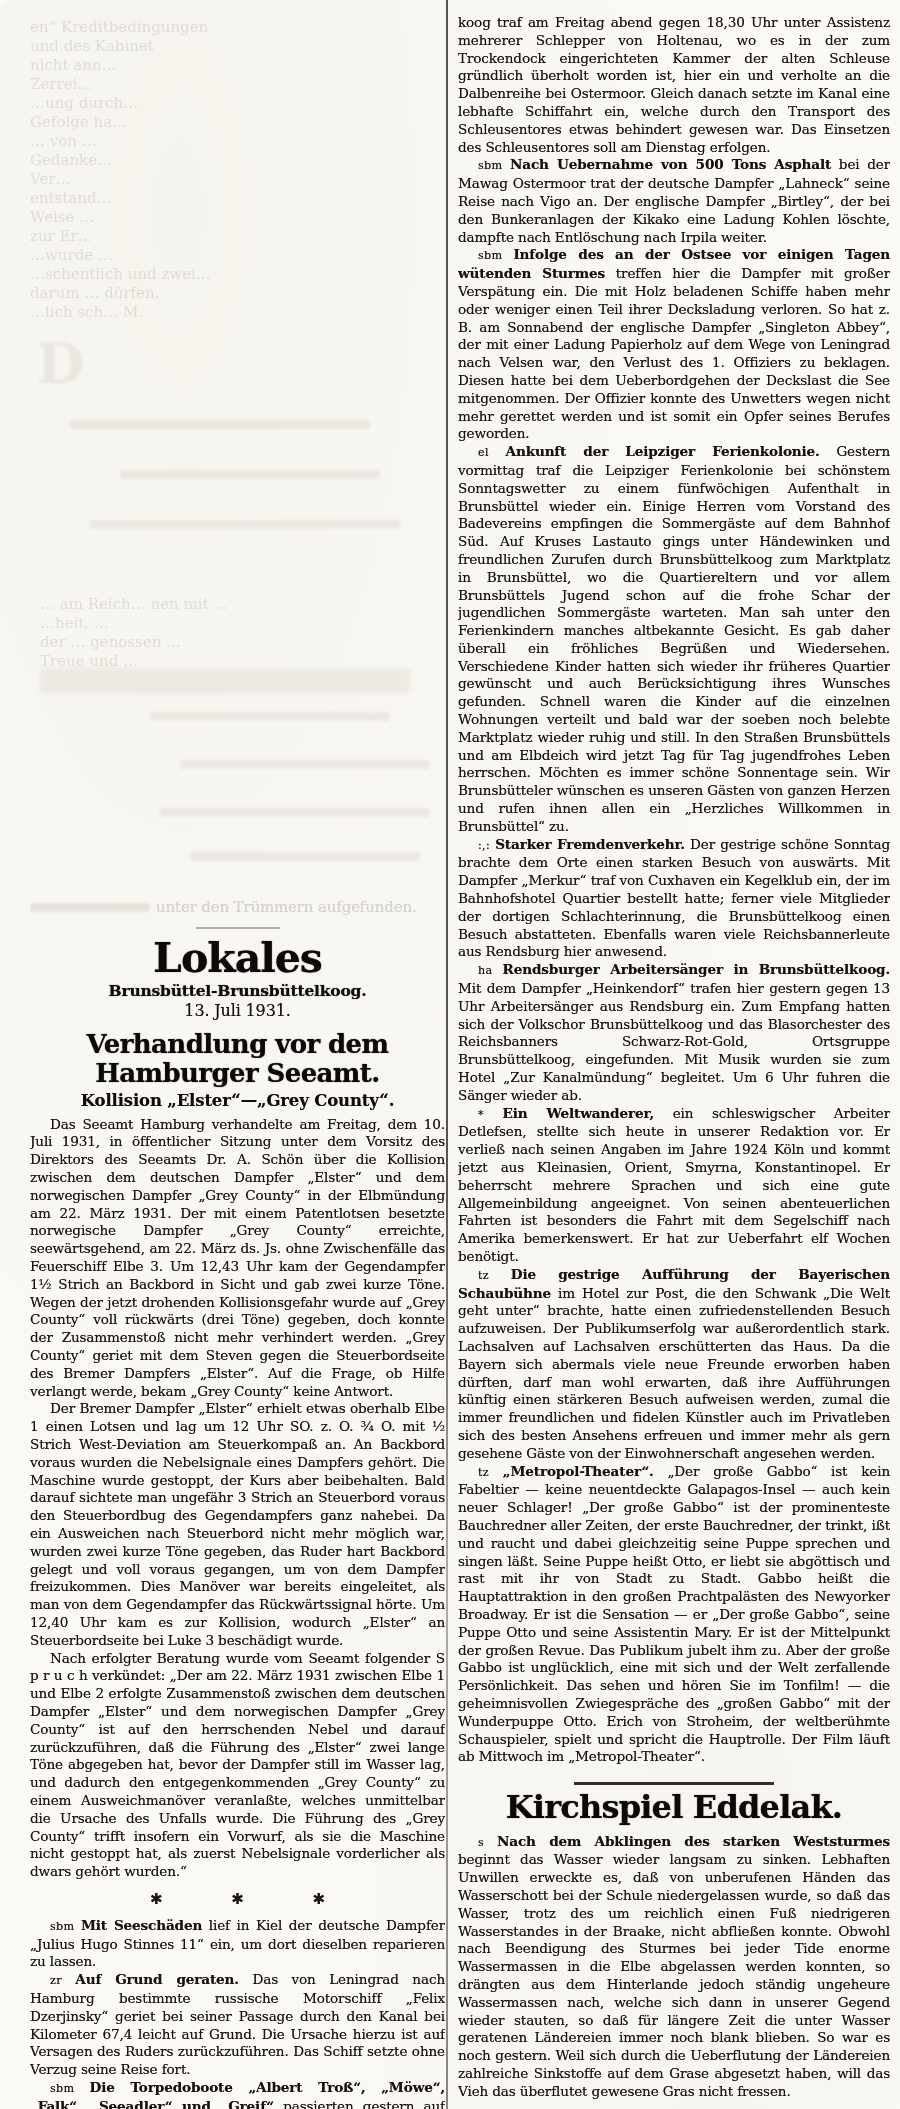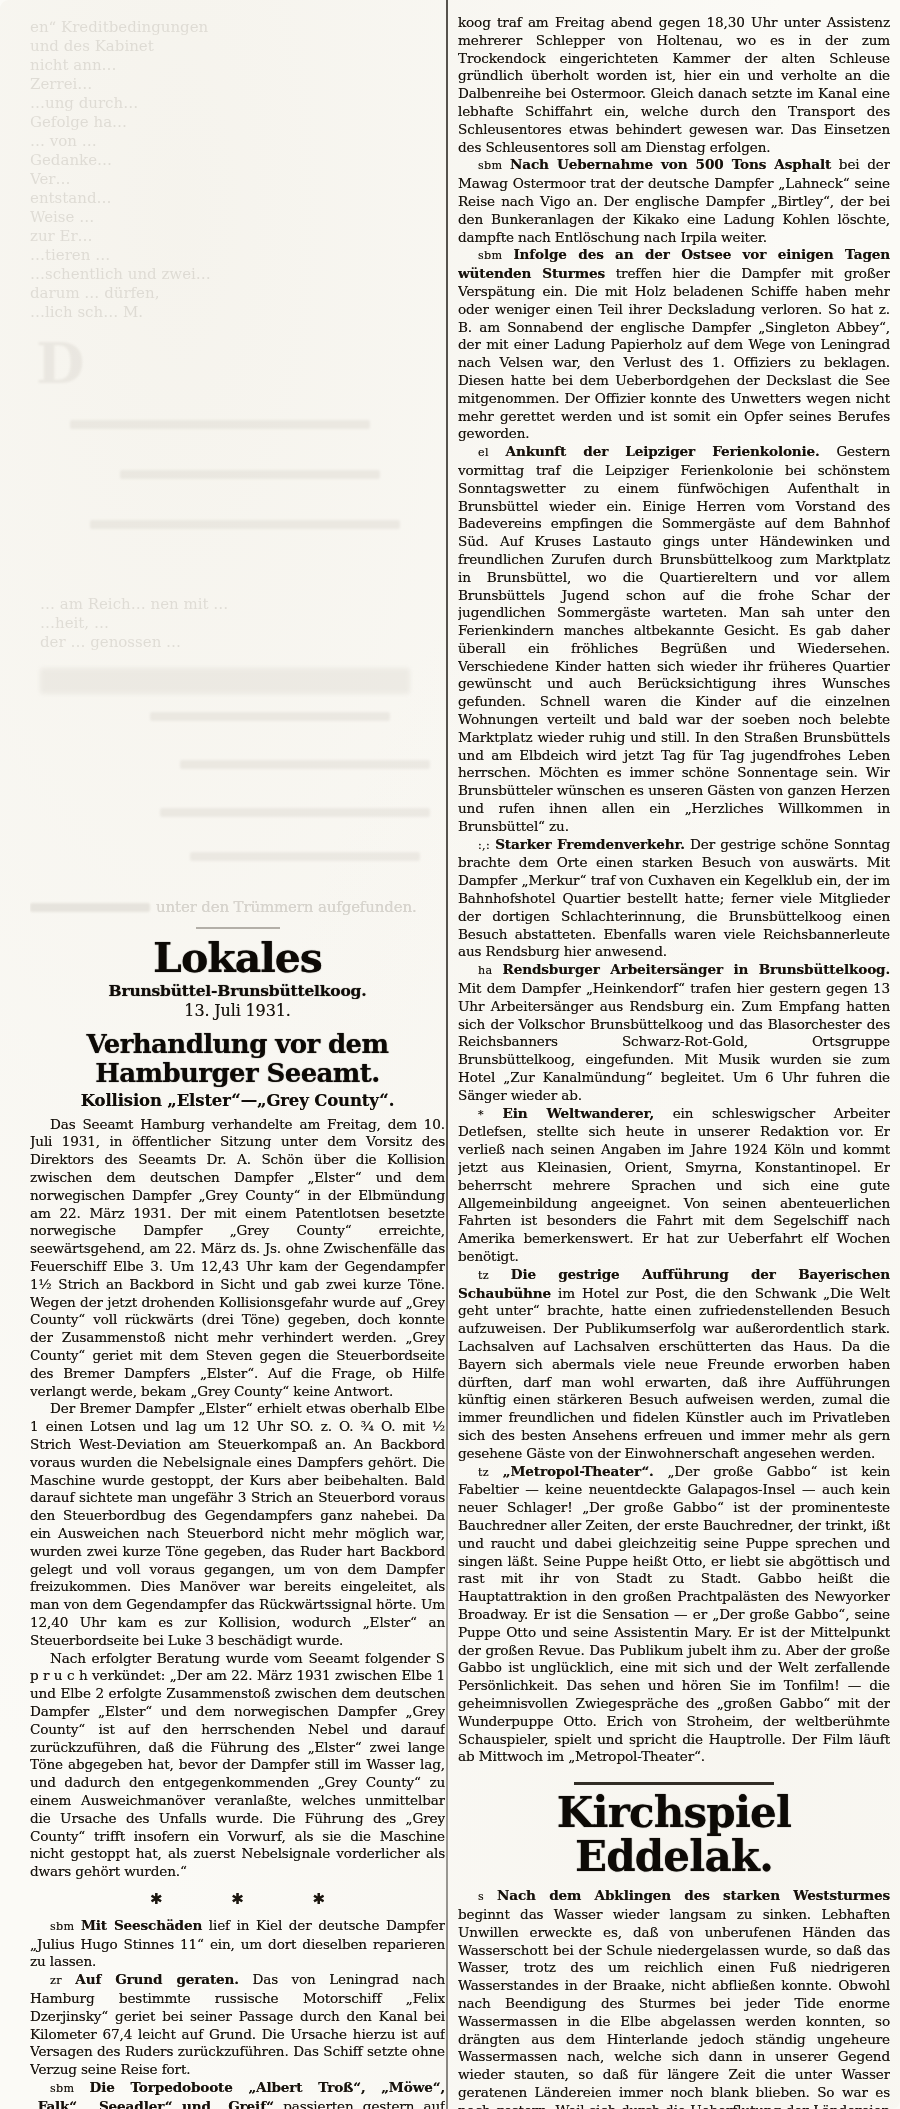--- a/index.html
+++ b/index.html
@@ -28,21 +28,21 @@
   
   .rule-small{width:84px;height:2px;background:#6b6burn;background:#7a756c;margin:10px auto 8px auto;opacity:.55;}
   .sec-title{font-size:41px;font-weight:bold;text-align:center;line-height:1.05;color:#0d0a06;
     letter-spacing:-1px;text-shadow:0 0 1px rgba(13,10,6,.8);margin:0;}
   .sec-sub{font-size:15.5px;font-weight:bold;text-align:center;color:#100c08;margin:2px 0 0 0;
     letter-spacing:-.2px;text-shadow:0 0 1px rgba(13,10,6,.7);}
   .sec-date{font-size:16px;text-align:center;color:#17120c;margin:2px 0 10px 0;}
   .headline{font-size:26px;font-weight:bold;text-align:center;line-height:1.12;color:#0d0a06;
     letter-spacing:-.6px;text-shadow:0 0 1px rgba(13,10,6,.8);margin:0 0 4px 0;}
   .subheadline{font-size:16.5px;font-weight:bold;text-align:center;color:#100c08;margin:0 0 6px 0;}
-  .sec2-title{font-size:42px;font-weight:bold;text-align:center;line-height:1.05;color:#0d0a06;
+  .sec2-title{font-size:32px;font-weight:bold;text-align:center;line-height:1.05;color:#0d0a06;
     letter-spacing:-.8px;text-shadow:0 0 1px rgba(13,10,6,.8);margin:6px 0 8px 0;}
   .dateline{font-size:15.5px;font-weight:bold;text-align:right;padding-right:70px;margin:0 0 6px 0;color:#141008;}
   .rule-heavy{width:200px;height:3px;background:#1c1710;margin:16px auto 4px auto;opacity:.9;}
   .asterisk-divider{text-align:center;font-size:15px;color:#1c1710;word-spacing:64px;
     margin:10px 0 8px 0;letter-spacing:0;}
   
   .ghost{color:#8d867b;opacity:.22;filter:blur(.4px);font-size:15px;line-height:19px;
     white-space:nowrap;overflow:hidden;}
   .ghost-bar{height:9px;background:#a49c8f;opacity:.14;filter:blur(1.2px);border-radius:2px;}
   .ghost-initial{position:absolute;font-size:56px;font-weight:bold;color:#9a9286;opacity:.13;
@@ -79,21 +79,21 @@
         <div class="ghost">Gedanke…</div>
 
         <div class="ghost">Ver…</div>
 
         <div class="ghost">entstand…</div>
 
         <div class="ghost">Weise …</div>
 
         <div class="ghost">zur Er…</div>
 
-        <div class="ghost">…tieren …</div>
+        <div class="ghost">…wurde …</div>
 
         <div class="ghost">…schentlich und zwei…</div>
 
         <div class="ghost">darum … dürfen,</div>
 
         <div class="ghost">…lich sch…  M.</div>
       </div>
 
     <div class="ghost-initial" style="top:330px;left:6px;">D</div>
 
@@ -102,20 +102,21 @@
     <div class="ghost-bar" style="position:absolute;top:520px;left:60px;width:310px;"></div>
 
     <div style="position:absolute;top:595px;left:10px;right:0;">
 
         <div class="ghost">… am Reich… nen mit …</div>
 
         <div class="ghost">…heit, …</div>
 
         <div class="ghost">der … genossen …</div>
 
+        <div class="ghost">Treue und …</div>
       </div>
 
     <div class="ghost-headline" style="top:668px;left:10px;"></div>
     <div class="ghost-bar" style="position:absolute;top:712px;left:120px;width:240px;"></div>
     <div class="ghost-bar" style="position:absolute;top:760px;left:150px;width:250px;"></div>
     <div class="ghost-bar" style="position:absolute;top:808px;left:130px;width:270px;"></div>
     <div class="ghost-bar" style="position:absolute;top:852px;left:160px;width:230px;"></div>
 
     <div class="left-flow bt">
 

